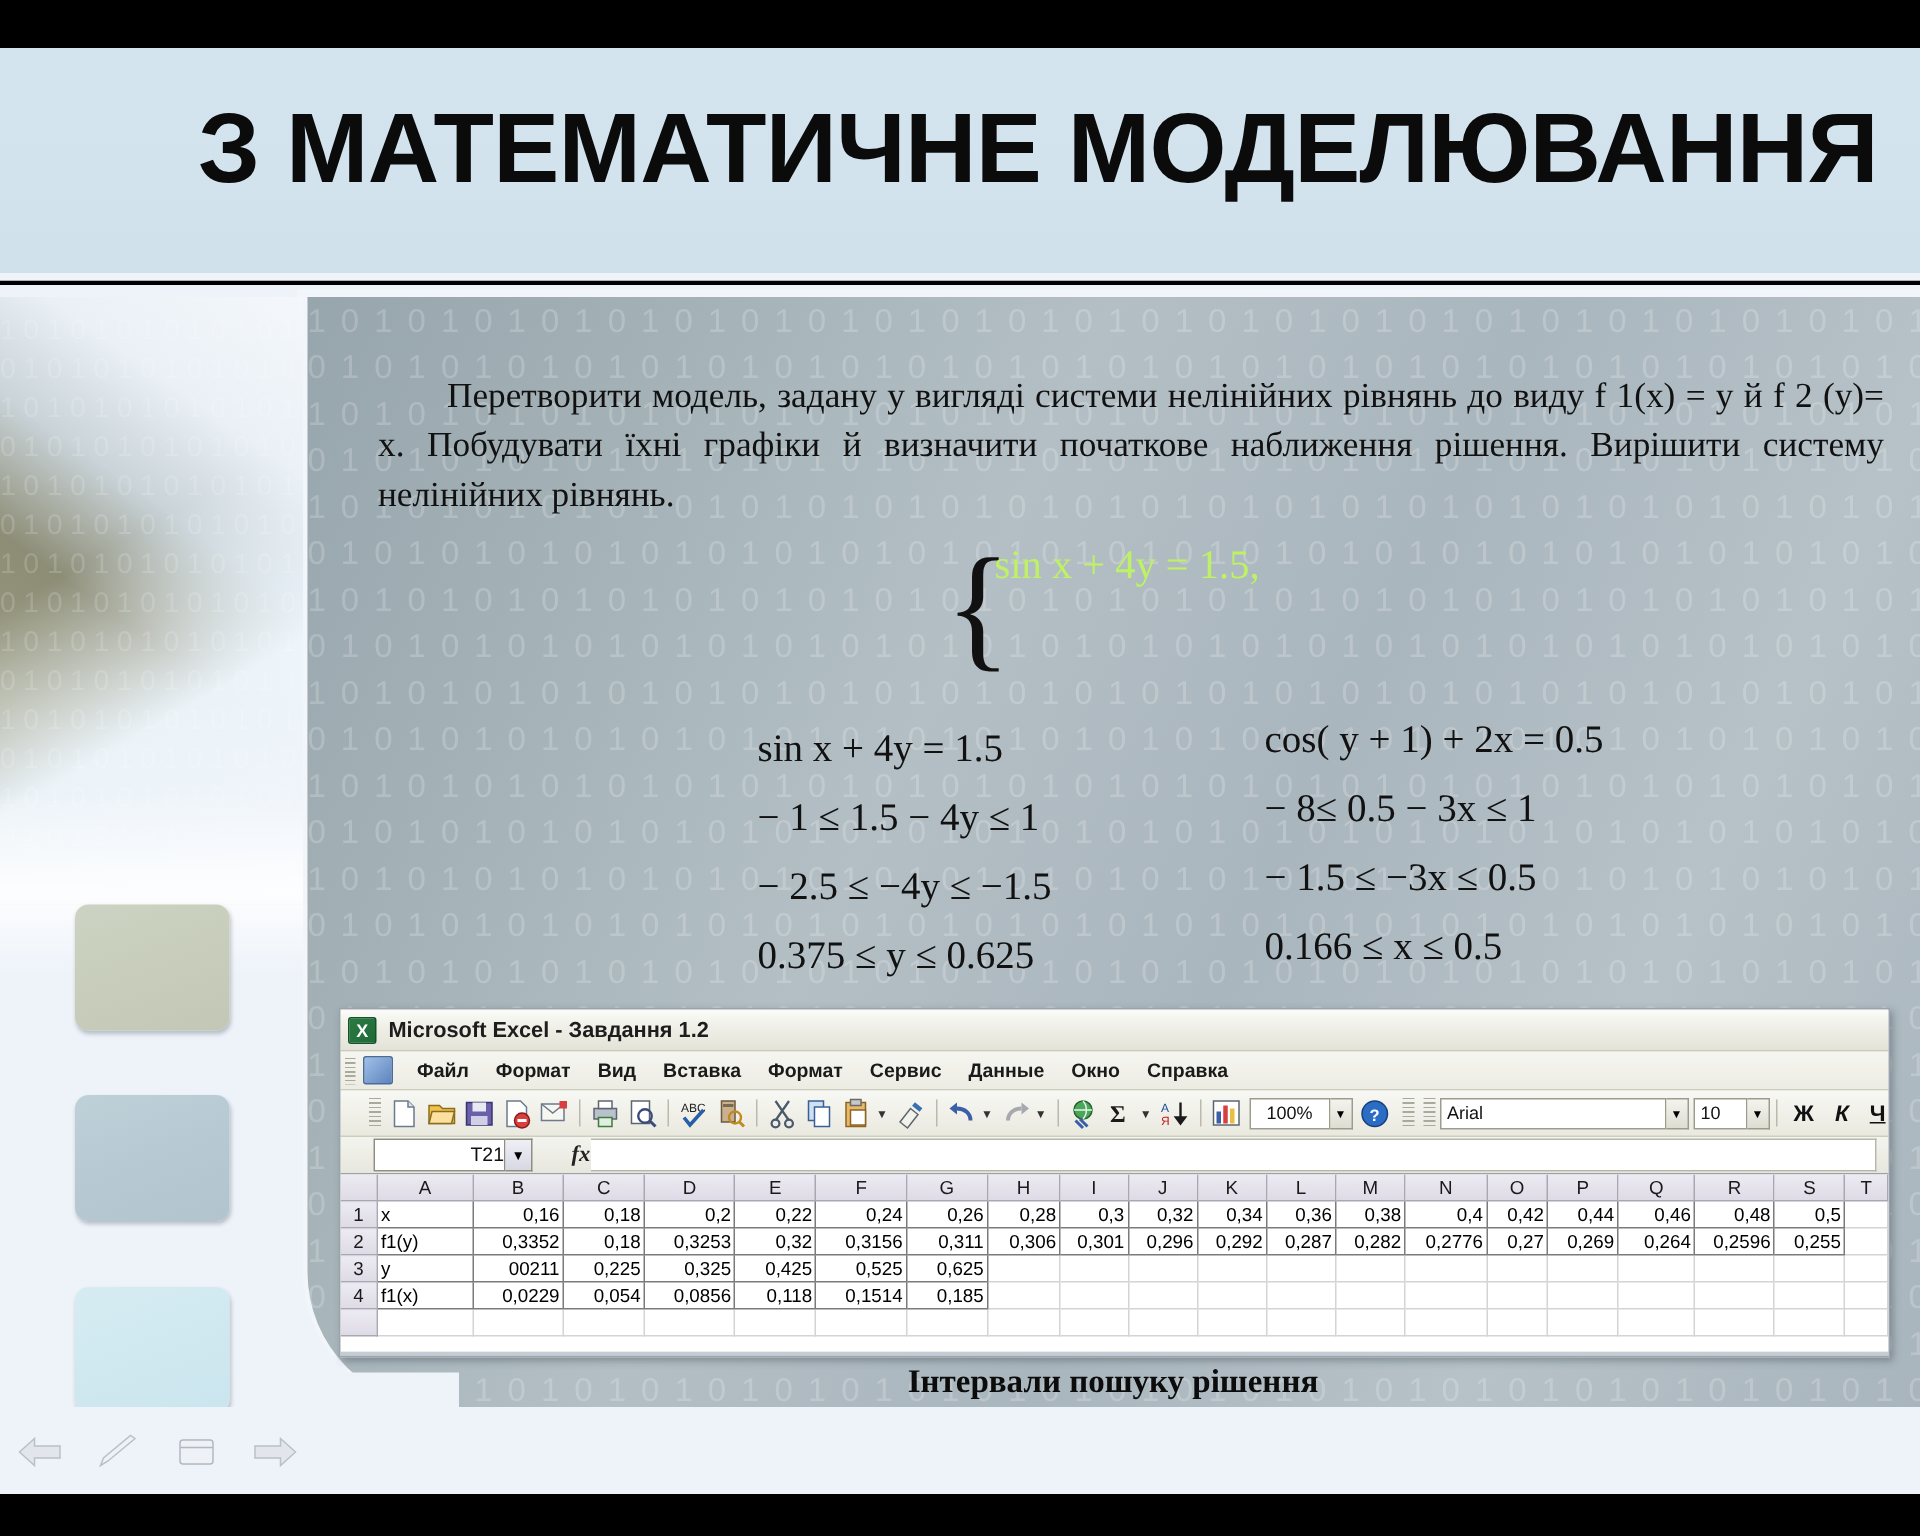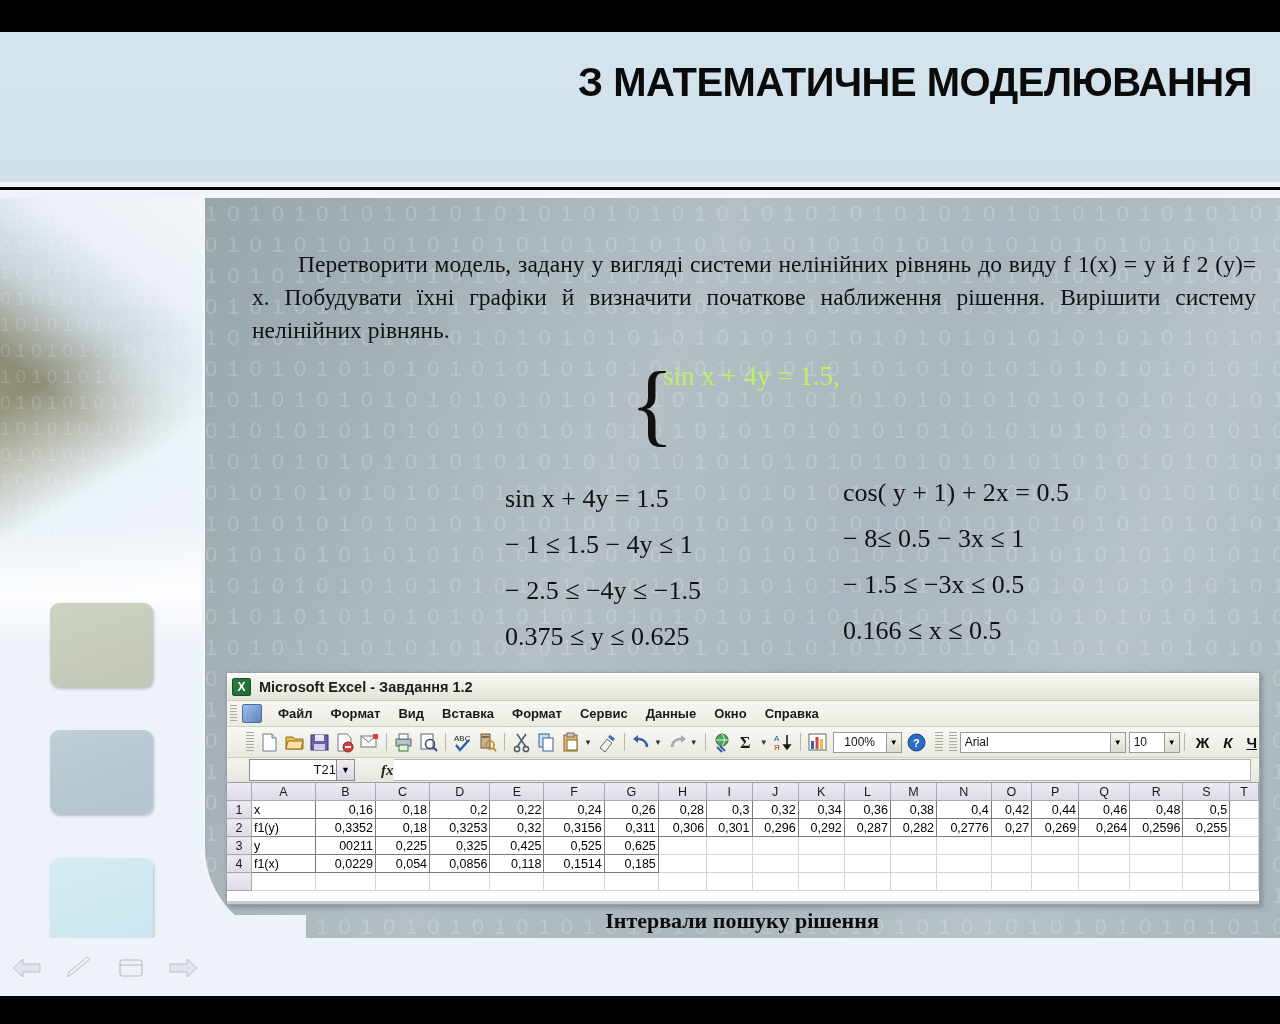--- a/index.html
+++ b/index.html
@@ -15,21 +15,21 @@
 
   
   .title-band{
     position:absolute;left:0;top:32px;width:1280px;height:155px;
     background:linear-gradient(180deg,#d4e4ee 0%,#d3e3ed 60%,#cfe0eb 100%);
   }
   .title-band-sep{position:absolute;left:0;top:182px;width:1280px;height:5px;background:#f0f4fa;}
   .slide-title{
     position:absolute;left:0;top:60px;width:1252px;
     text-align:right;
-    font-size:40px;font-weight:bold;color:#0b0b0b;
+    font-size:66px;font-weight:bold;color:#0b0b0b;
     font-family:"Liberation Sans", sans-serif;
     letter-spacing:-0.5px;
     white-space:nowrap;
   }
 
   
   .left-pane{
     position:absolute;left:0;top:190px;width:1280px;height:780px;
     background:linear-gradient(180deg,#eef3fa 0%,#eef3fa 100%);
   }

